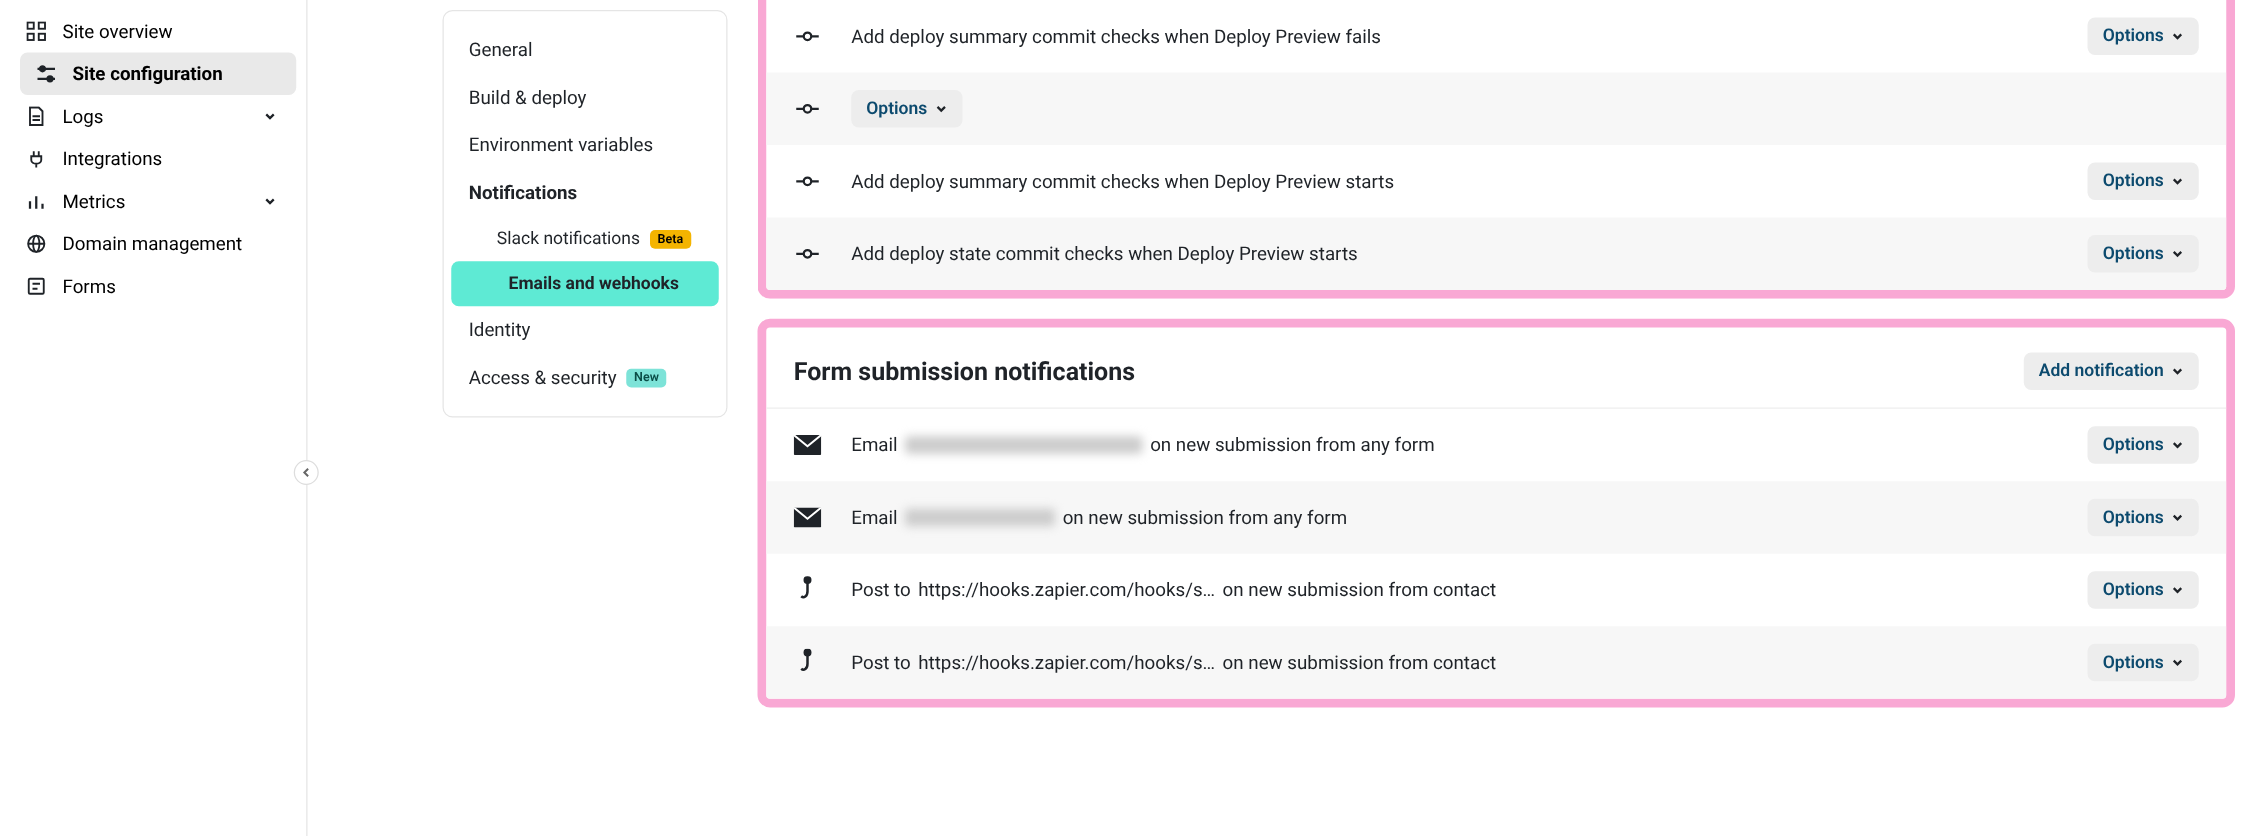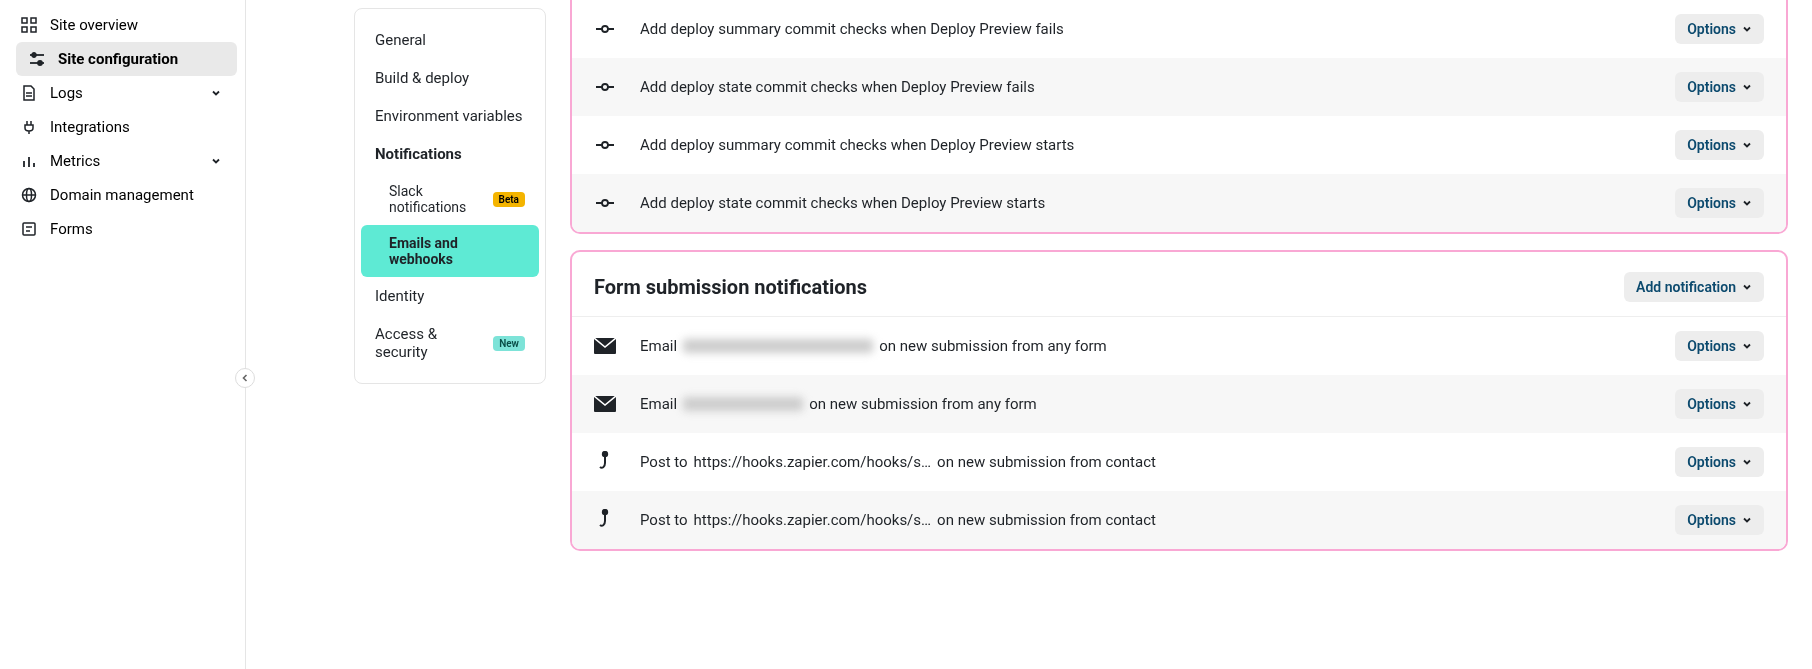--- a/index.html
+++ b/index.html
@@ -62,21 +62,21 @@
   border-radius: 50%;
   background: #fff;
   border: 1px solid #ddd;
   display: flex;
   align-items: center;
   justify-content: center;
   cursor: pointer;
   z-index: 10;
 }
 .subnav {
-  width: 192px;
+  width: 228px;
   margin: 8px 0 0 108px;
   border: 1px solid #e5e5e5;
   border-radius: 8px;
   padding: 12px 6px;
   align-self: flex-start;
 }
 .subnav-item {
   padding: 10px 14px;
   font-size: 15px;
   color: #1f2328;
@@ -116,21 +116,21 @@
 .badge-new {
   background: #7de3d8;
   color: #0a4d47;
 }
 .main {
   flex: 1;
   padding: 0 24px 24px 24px;
   overflow: hidden;
 }
 .card {
-  border: 2px solid #f9a8d4;
+  border: 7px solid #f9a8d4;
   border-radius: 10px;
   background: #fff;
   margin-bottom: 16px;
   overflow: hidden;
 }
 .card-header {
   display: flex;
   align-items: center;
   justify-content: space-between;
   padding: 20px 22px 14px 22px;
@@ -329,21 +329,20 @@
           </button>
       </div>
       <div class="row striped">
         <span class="row-icon">
             <svg width="20" height="20" viewBox="0 0 20 20" fill="none" stroke="#1f2328" stroke-width="1.8">
               <circle cx="10" cy="10" r="3"></circle>
               <line x1="1" y1="10" x2="7" y2="10"></line>
               <line x1="13" y1="10" x2="19" y2="10"></line>
             </svg>
           </span>
-        <span class="row-text">Add deploy state commit checks when Deploy Preview fails</span>
         <button class="btn">
             <span>Options</span>
             <svg width="10" height="10" viewBox="0 0 10 10" fill="none" stroke="#1f2328" stroke-width="1.8">
               <path d="M2 3.5 L5 6.5 L8 3.5"></path>
             </svg>
           </button>
       </div>
       <div class="row">
         <span class="row-icon">
             <svg width="20" height="20" viewBox="0 0 20 20" fill="none" stroke="#1f2328" stroke-width="1.8">

